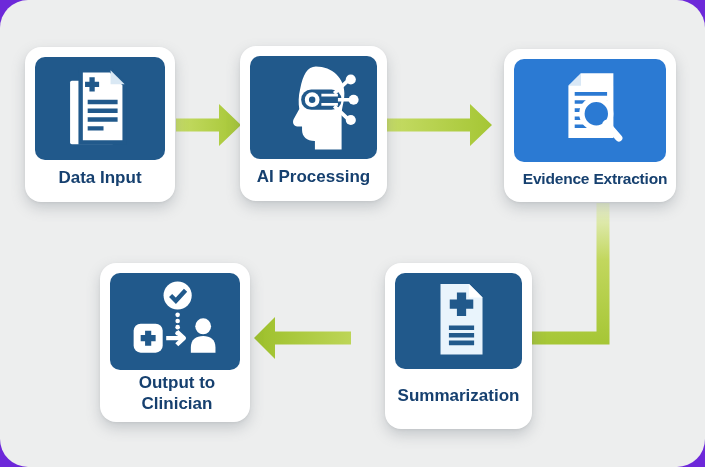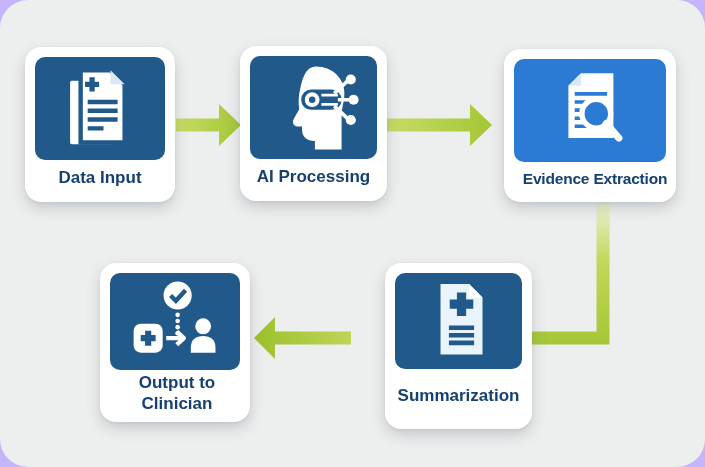--- a/index.html
+++ b/index.html
@@ -1,21 +1,21 @@
 <!DOCTYPE html>
 <html><head>
 <meta charset="utf-8">
 <style>
   * { margin: 0; padding: 0; box-sizing: border-box; }
   html, body { background: #ffffff; font-family: "Liberation Sans", sans-serif; }
   .stage {
     position: relative;
     width: 705px;
     height: 467px;
-    background: #c4b5fd;
+    background: #6d28d9;
     overflow: hidden;
   }
   .panel {
     position: absolute;
     inset: 0;
     background: #edeeee;
     border-radius: 28px;
   }
   .arrows-layer {
     position: absolute;

